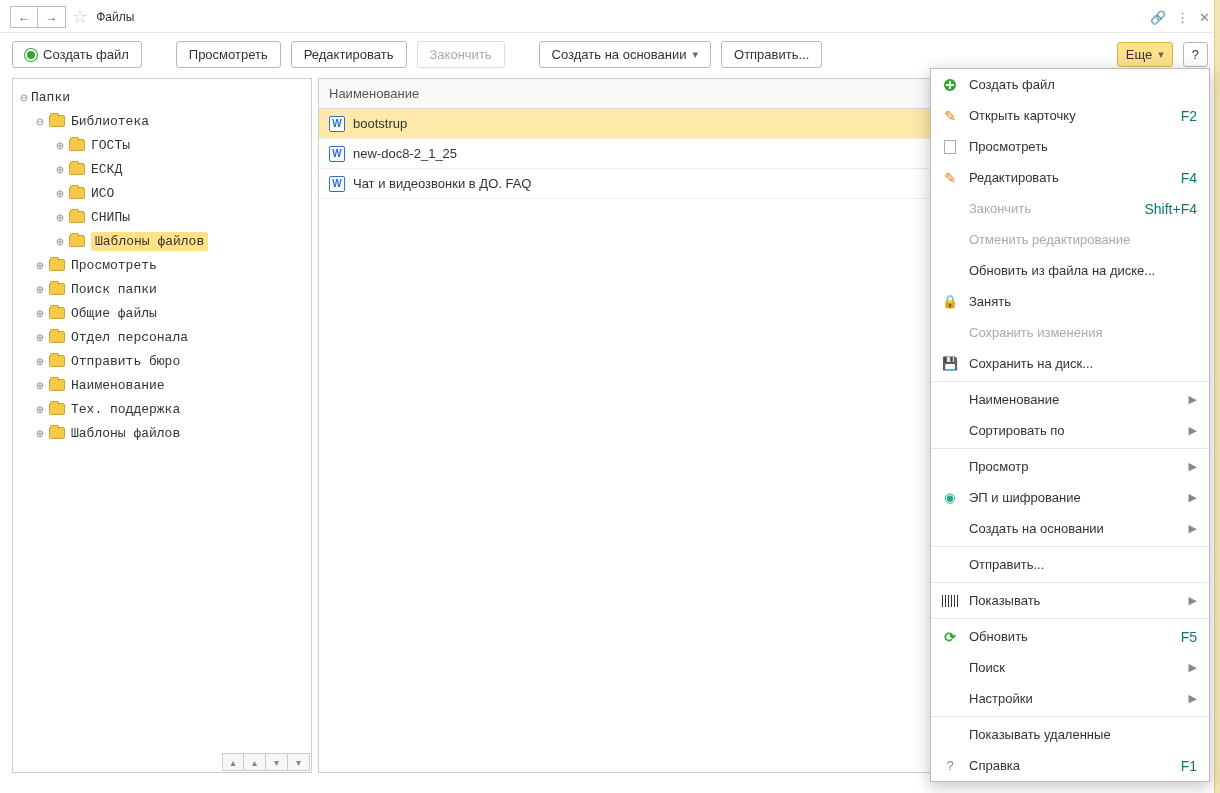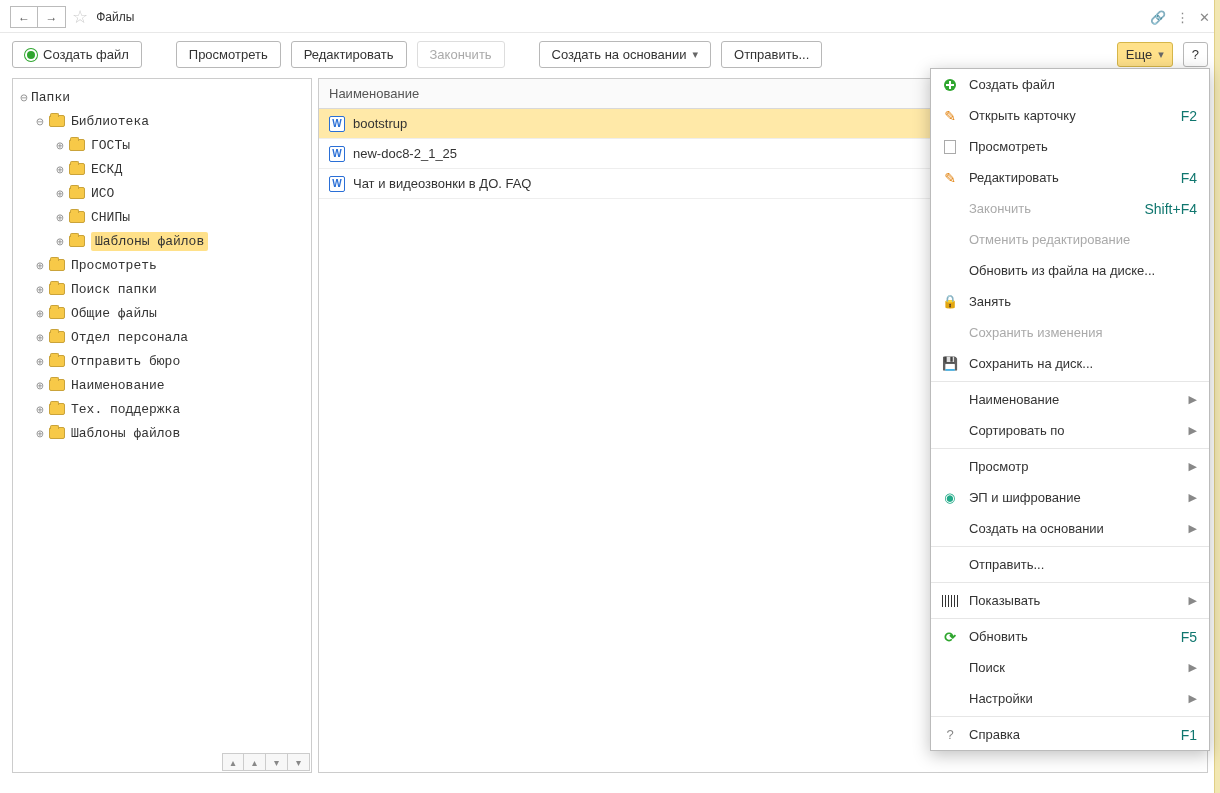--- a/index.html
+++ b/index.html
@@ -424,20 +424,24 @@
       <span class="mlbl">Поиск</span>
       <span class="sub">▶</span>
     </div>
     <div class="mi">
       <span class="mic"></span>
       <span class="mlbl">Настройки</span>
       <span class="sub">▶</span>
     </div>
     <div class="msep"></div>
     <div class="mi">
+      <span class="mic"></span>
+      <span class="mlbl">Показывать удаленные</span>
+    </div>
+    <div class="mi">
       <span class="mic">
         <span style="color:#888">?</span>
       </span>
       <span class="mlbl">Справка</span>
       <span class="mkey">F1</span>
     </div>
   </div>
 
 <div class="right-edge"></div>
 

